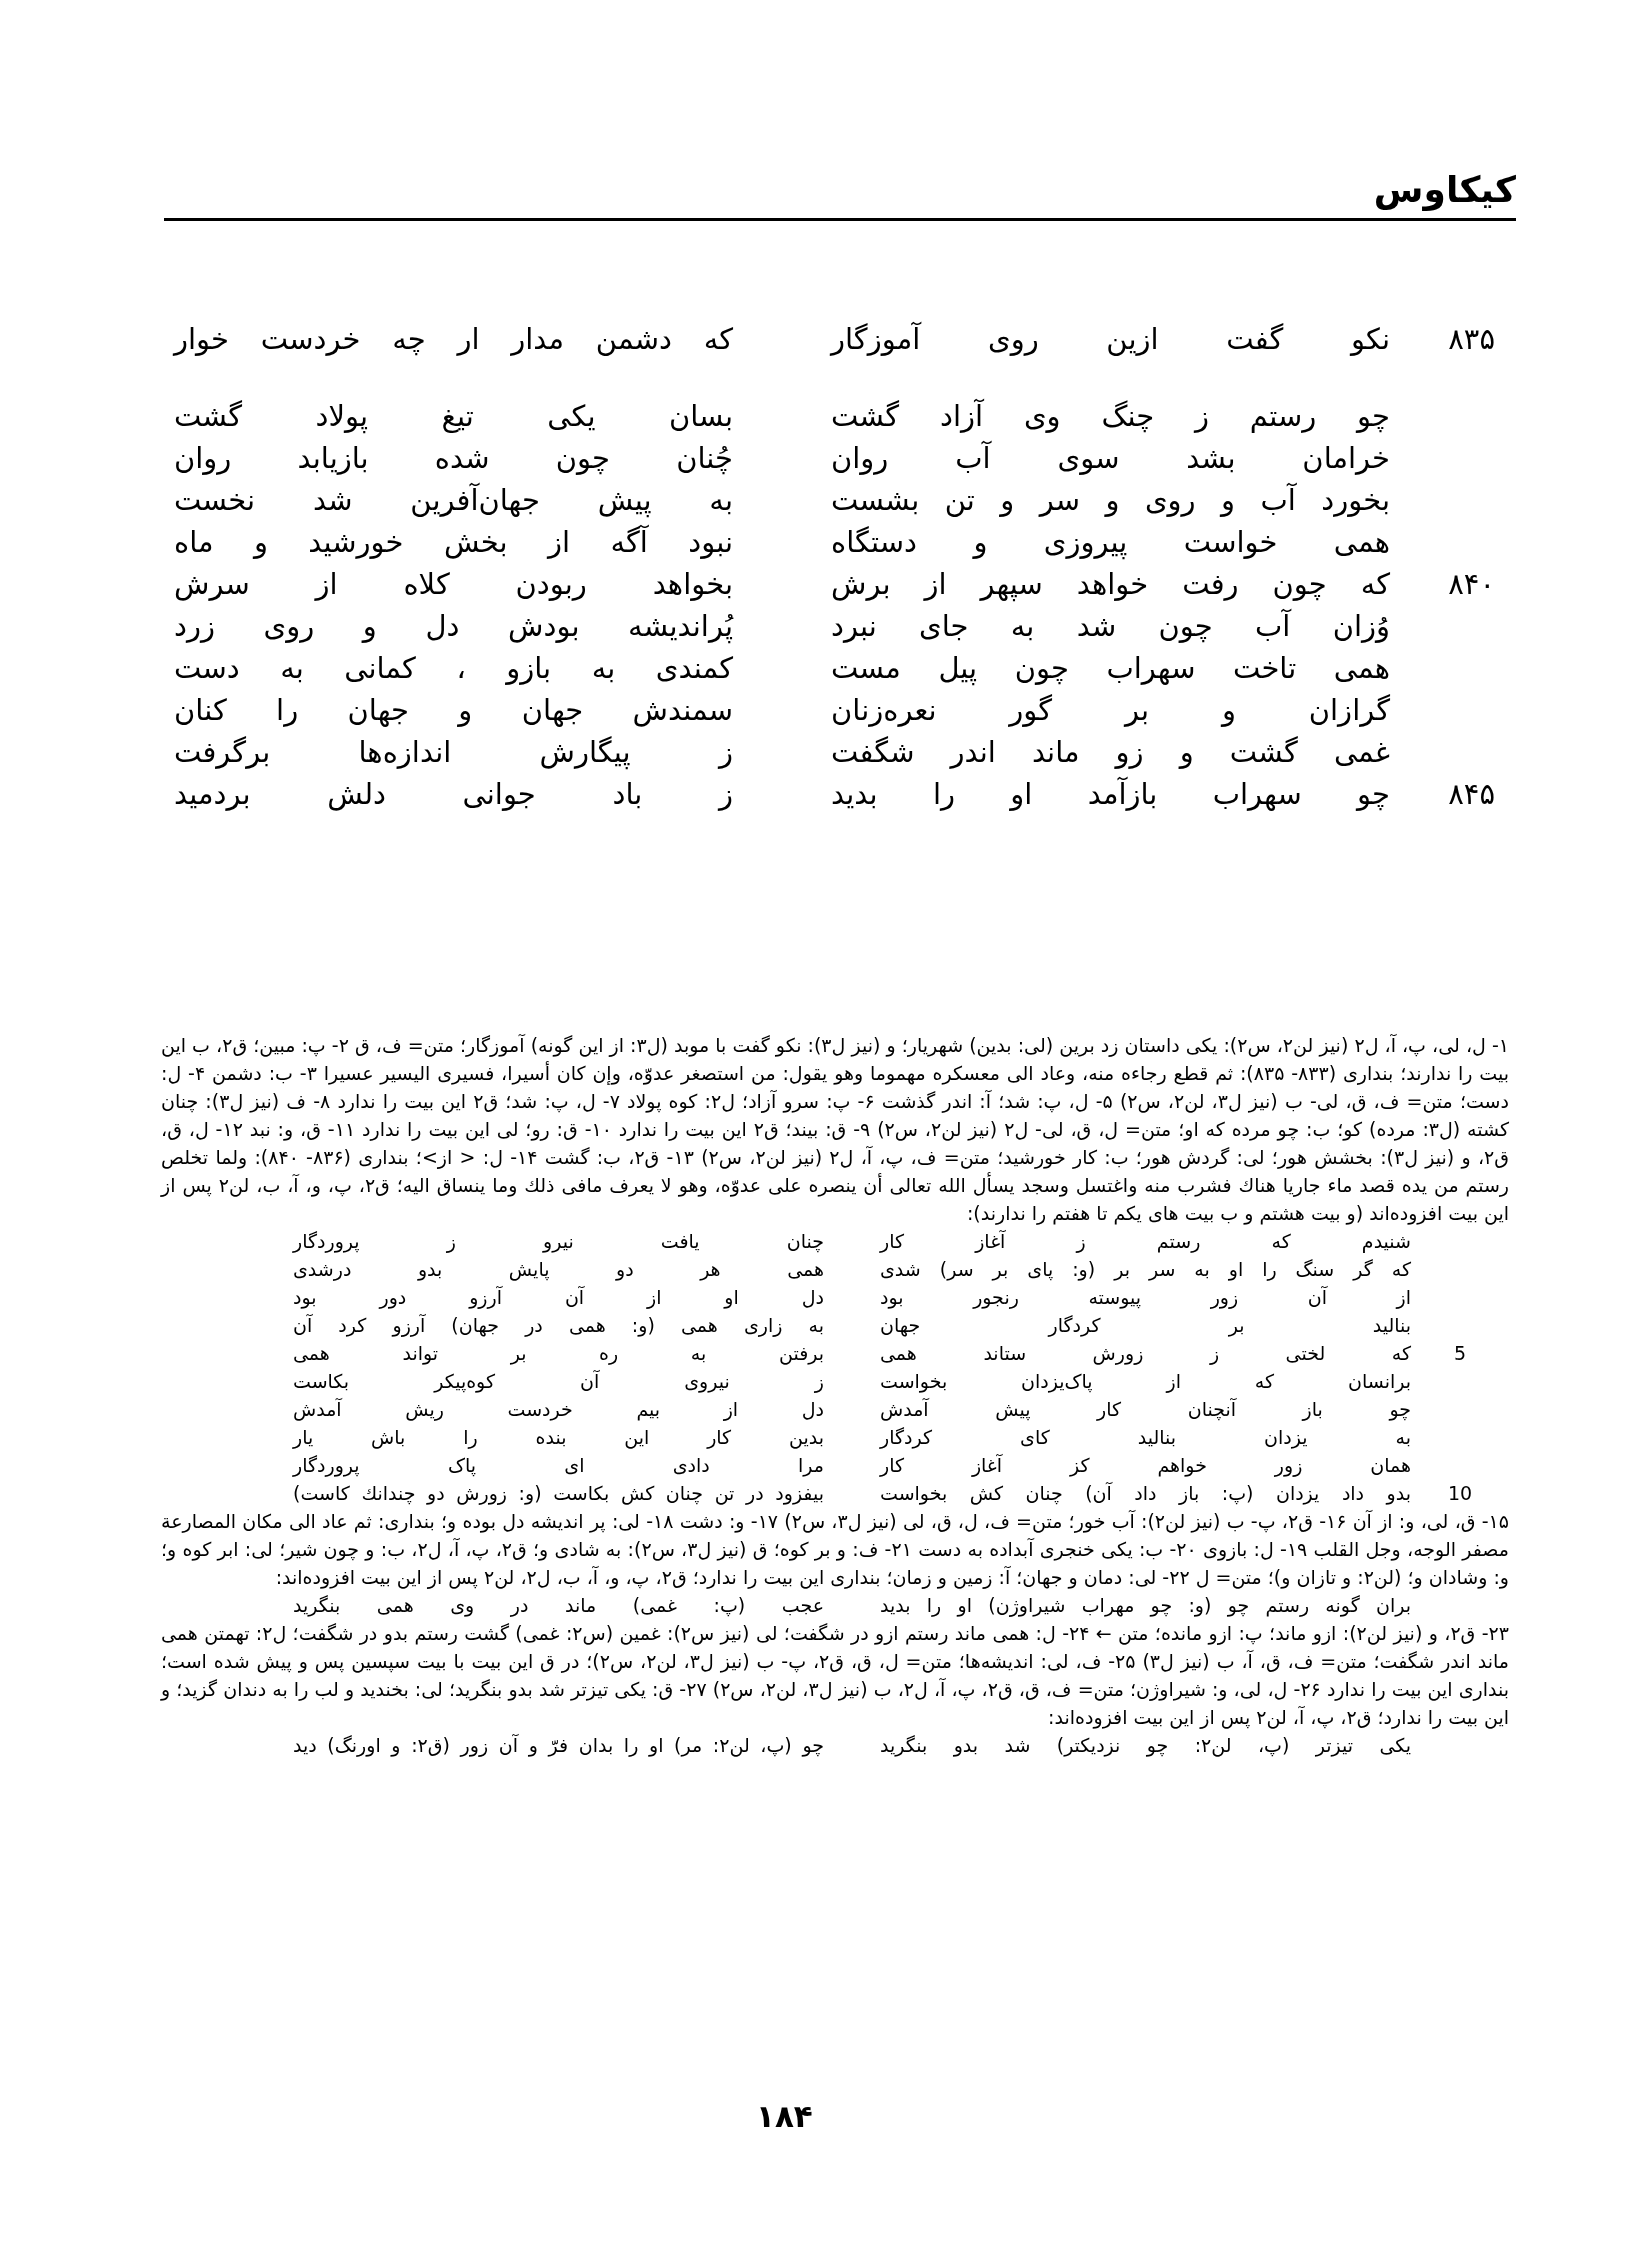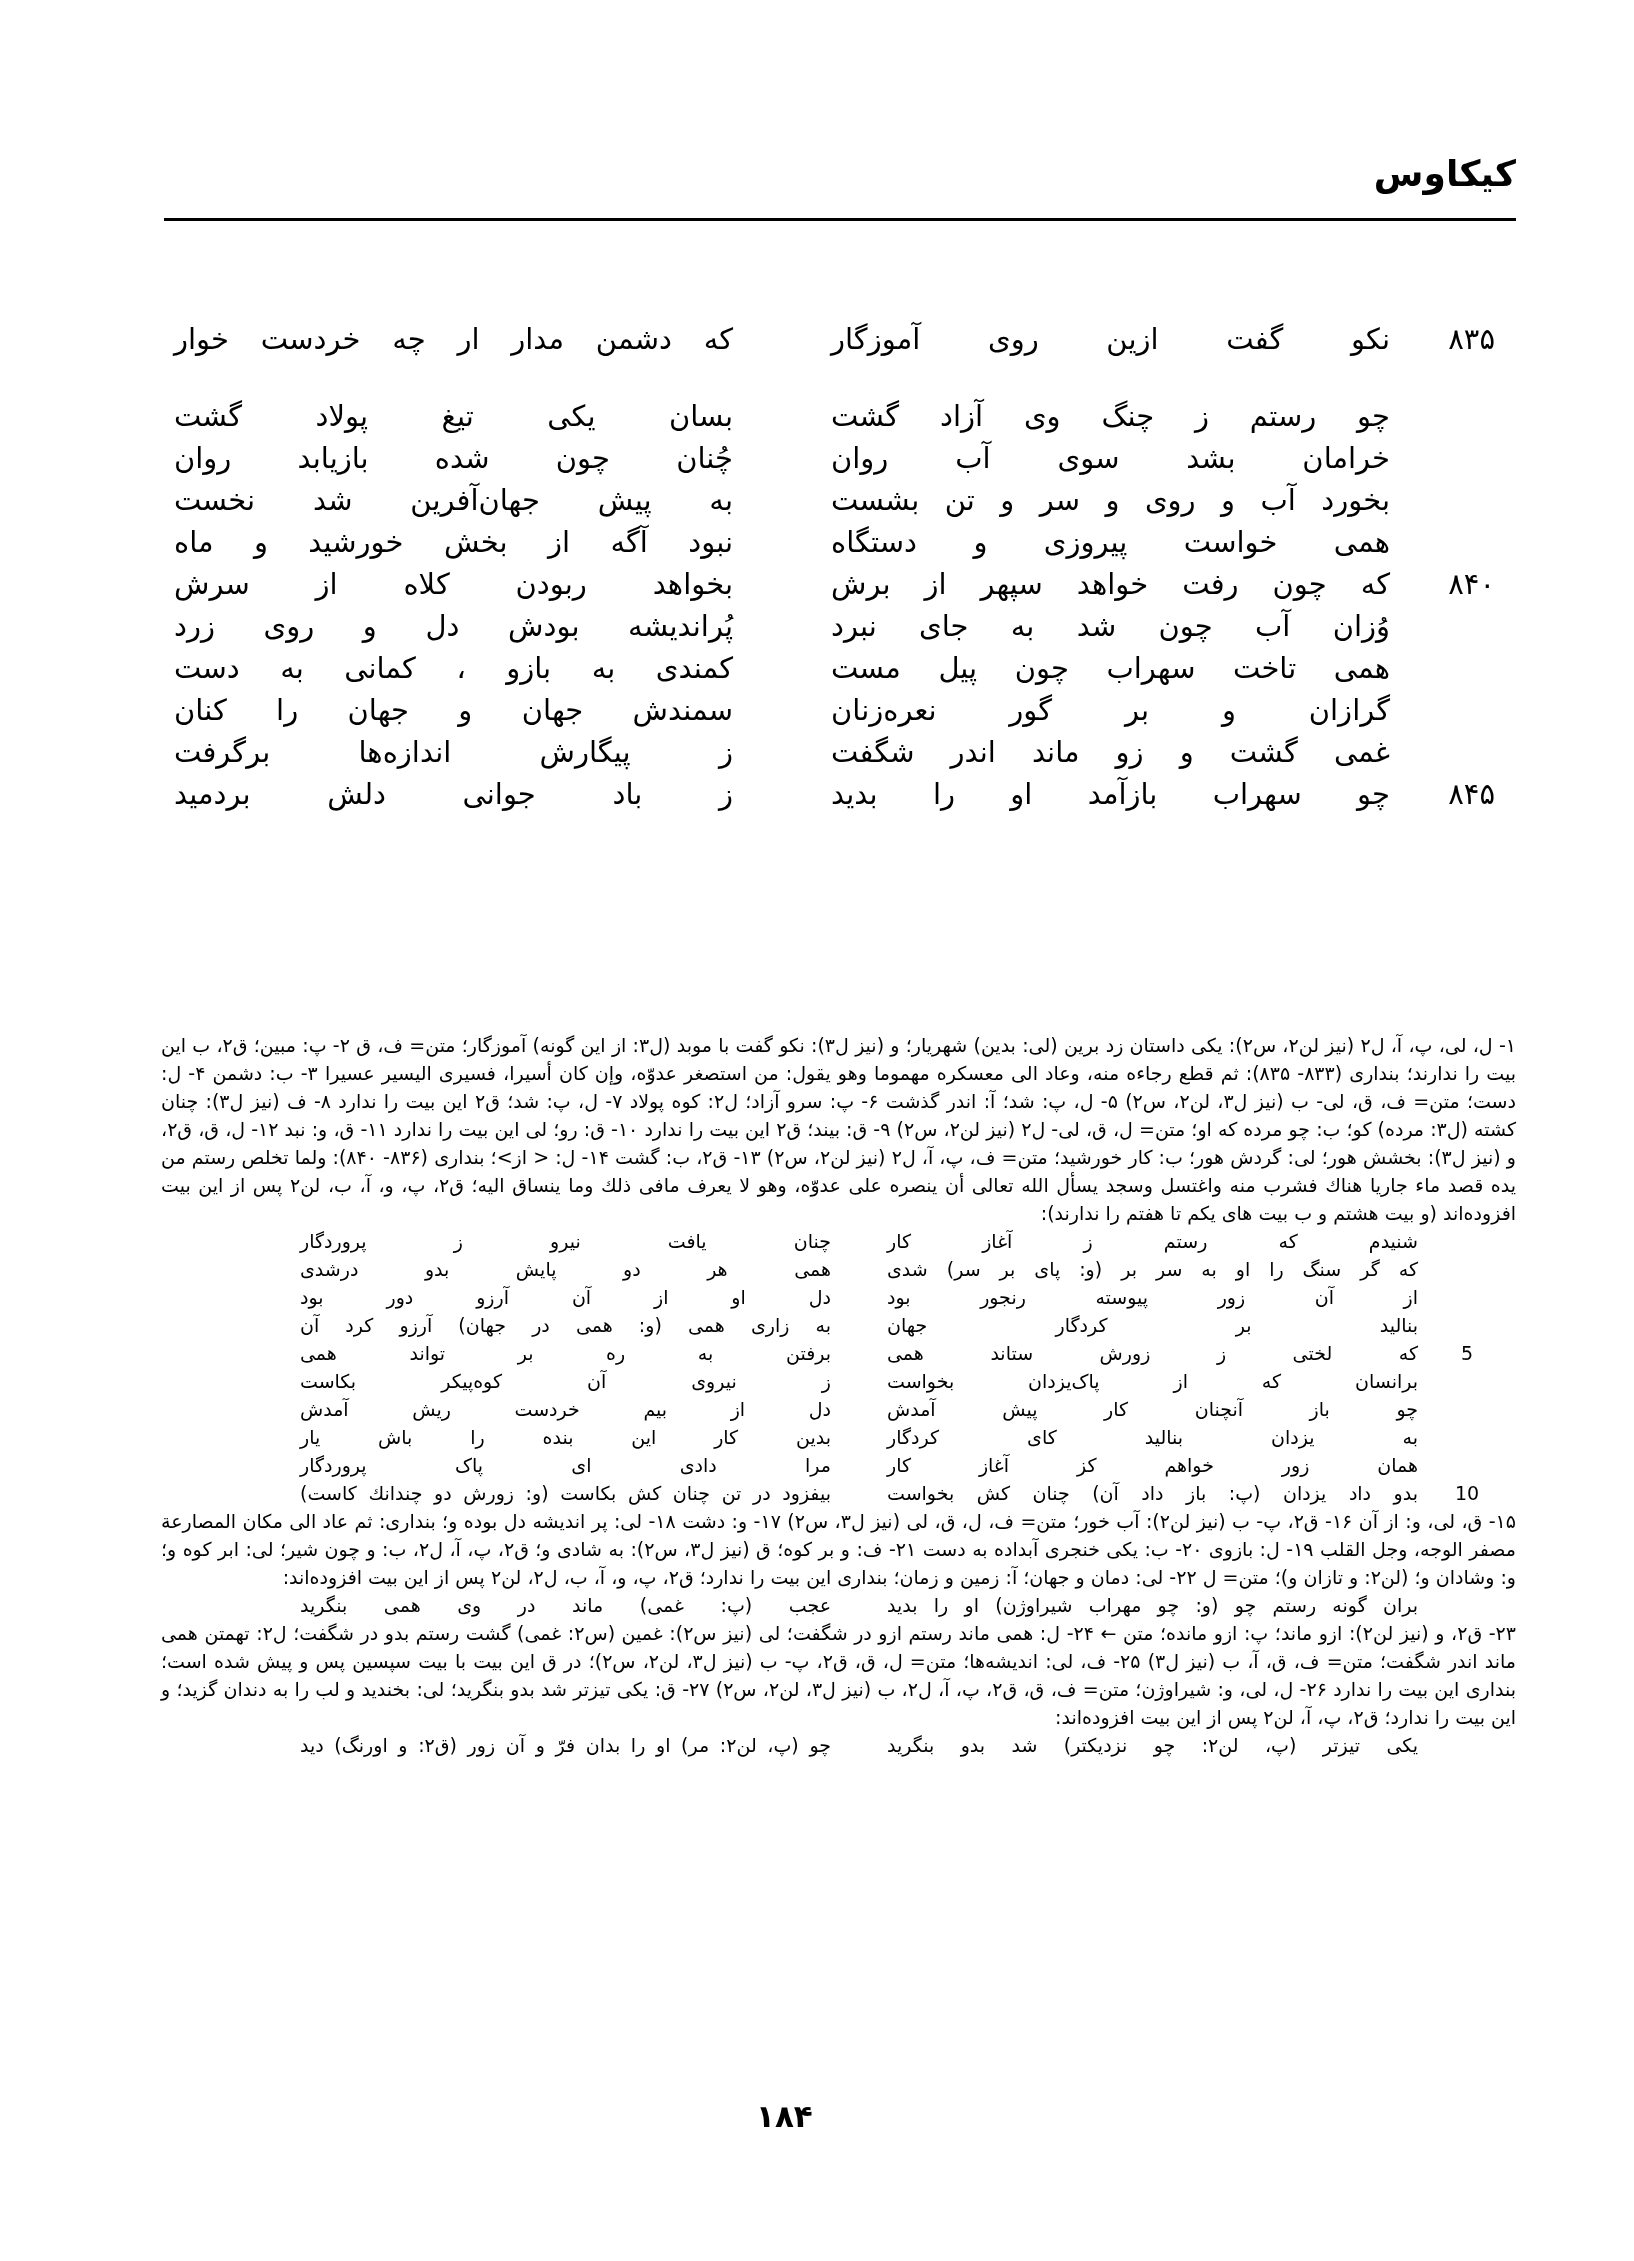--- a/index.html
+++ b/index.html
@@ -1,27 +1,27 @@
 <!DOCTYPE html>
 <html style="font-size:11.2px"><head>
 <meta charset="utf-8">
 <style>
   html,body{margin:0;padding:0;background:#fff;}
   body{width:1635px;height:2261px;position:relative;overflow:hidden;font-family:"DejaVu Sans",sans-serif;color:#000;}
   .abs{position:absolute;}
-  .header-title{right:119px;top:153px;font-size:36px;font-weight:bold;direction:rtl;}
+  .header-title{right:119px;top:169px;font-size:36px;font-weight:bold;direction:rtl;}
   .header-rule{left:164px;right:119px;top:218px;height:2.8px;background:#000;}
   .verses{left:210px;right:140px;top:318px;direction:rtl;}
   .vrow{display:flex;flex-direction:row;align-items:baseline;height:42px;font-size:29px;line-height:42px;}
   .vrow.gap{margin-bottom:35px;}
   .vnum{width:105px;text-align:right;flex:none;}
   .vh1{width:559px;text-align:justify;text-align-last:justify;flex:none;}
   .vsep{width:98px;flex:none;}
   .vh2{width:559px;text-align:justify;text-align-last:justify;flex:none;margin-left:27px;}
-  .fn{left:161px;right:119px;top:1031px;direction:rtl;font-size:19px;line-height:28px;}
+  .fn{left:161px;right:126px;top:1031px;direction:rtl;font-size:19px;line-height:28px;}
   .fn p{margin:0;text-align:justify;}
   .poem{margin:0 0 0 0;}
   .prow{display:flex;flex-direction:row;height:28px;line-height:28px;}
   .pnum{width:98px;text-align:center;flex:none;direction:ltr;}
   .ph{width:531px;text-align:justify;text-align-last:justify;flex:none;}
   .psep{width:56px;flex:none;}
   .pagenum{left:756px;top:2098px;font-size:31px;font-weight:bold;}
 </style>
 </head>
 <body>

